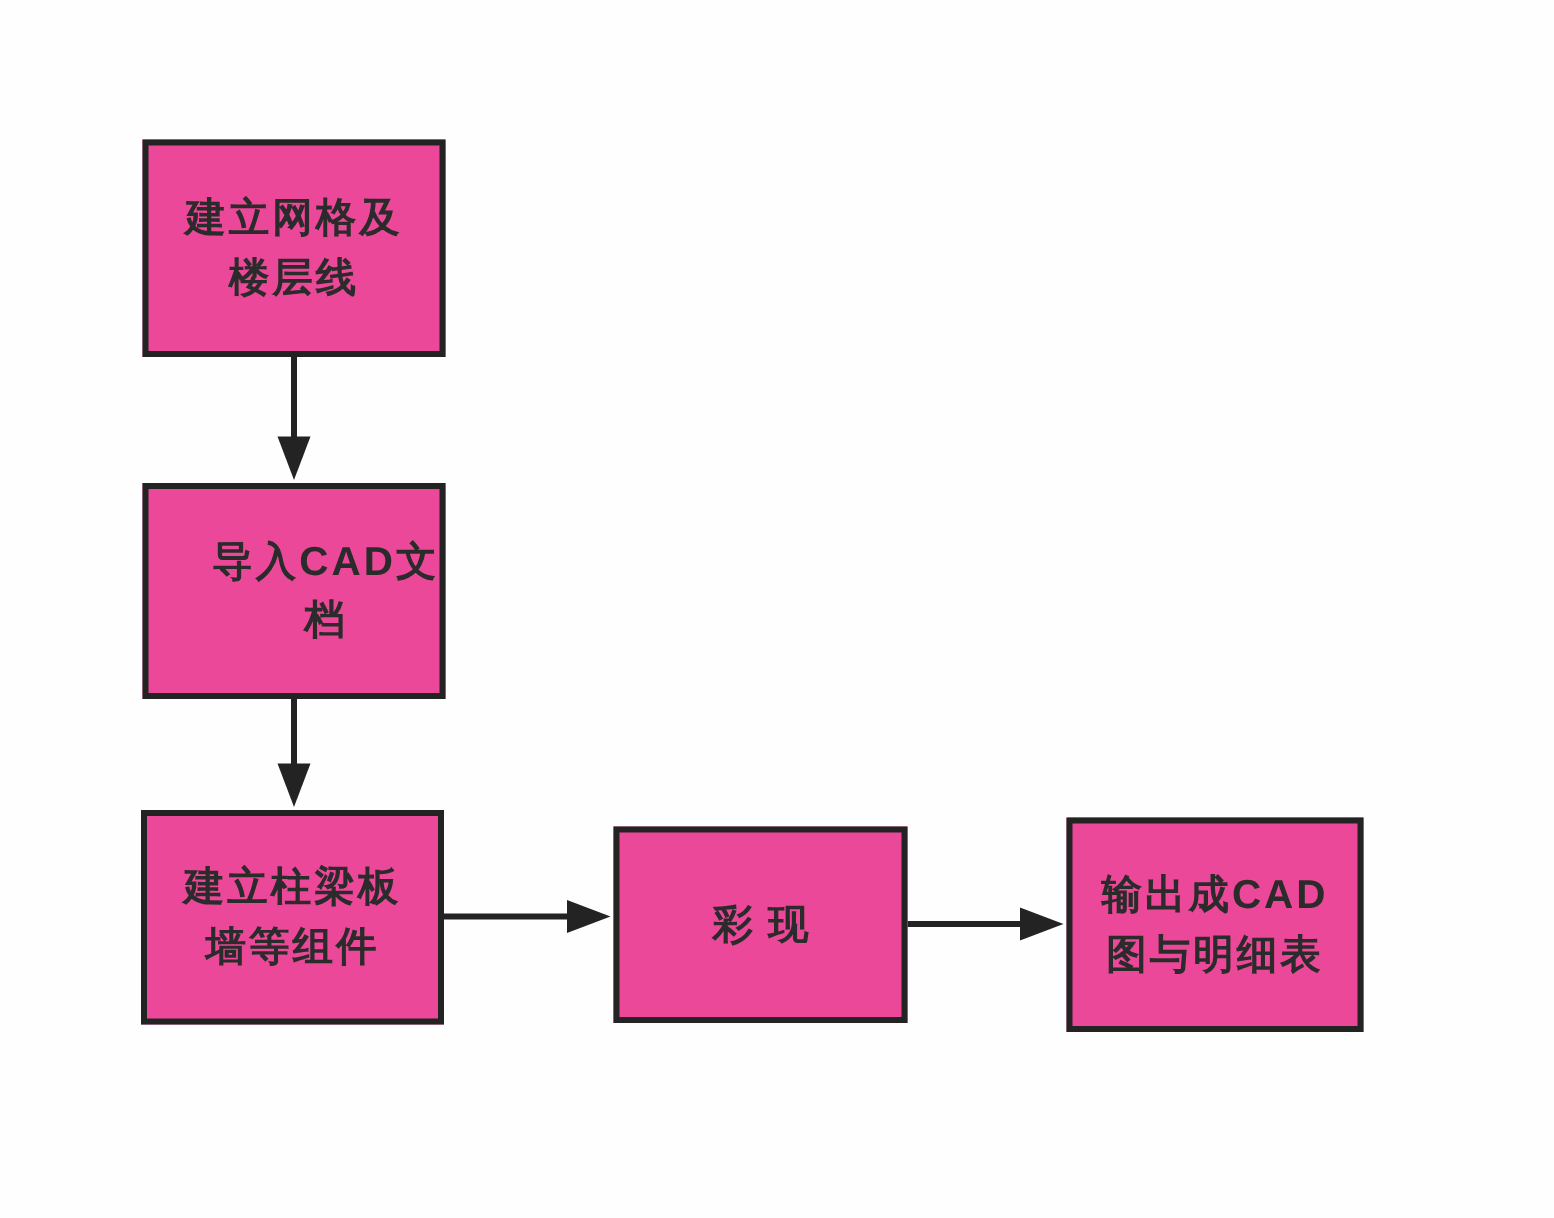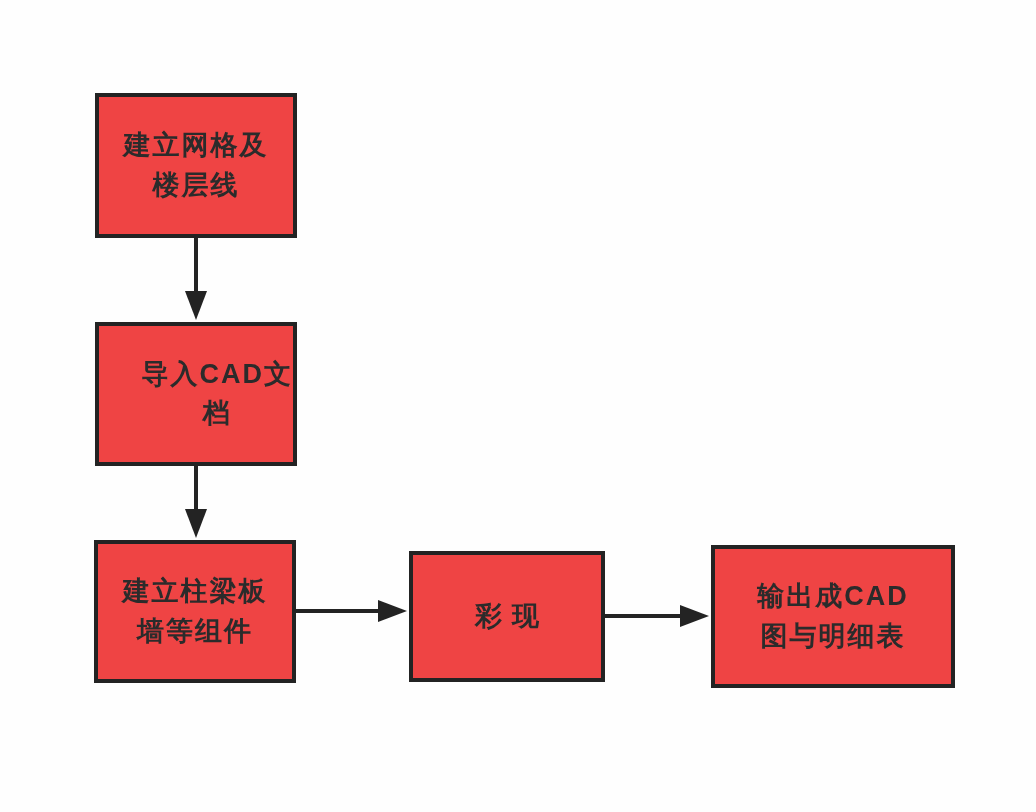--- a/index.html
+++ b/index.html
@@ -12,41 +12,41 @@
     position: relative;
     width: 1036px;
     height: 812px;
     background: #fefefe;
     overflow: hidden;
   }
   .flow-node {
     position: absolute;
     box-sizing: border-box;
     border: 4px solid #232323;
-    background: #ef4444;
+    background: #ec4899;
     display: flex;
     align-items: center;
     justify-content: center;
     text-align: center;
     color: #2b2b2b;
     font-size: 27px;
     font-weight: bold;
     letter-spacing: 2px;
     line-height: 1.45;
     white-space: pre-line;
   }
   .flow-node.wide-spacing {
     letter-spacing: 10px;
     padding-left: 10px; 
   }
   #node-create-grid   { left:  95px; top:  93px; width: 202px; height: 145px; }
   #node-import-cad    { left:  95px; top: 322px; width: 202px; height: 144px; justify-content: flex-end; }
   #node-components    { left:  94px; top: 540px; width: 202px; height: 143px; }
   #node-render        { left: 409px; top: 551px; width: 196px; height: 131px; }
-  #node-output-cad    { left: 711px; top: 545px; width: 244px; height: 143px; }
+  #node-output-cad    { left: 711px; top: 545px; width: 198px; height: 143px; }
   .arrow-layer {
     position: absolute;
     left: 0; top: 0;
     width: 1036px;
     height: 812px;
     pointer-events: none;
   }
 </style>
 </head>
 <body>

